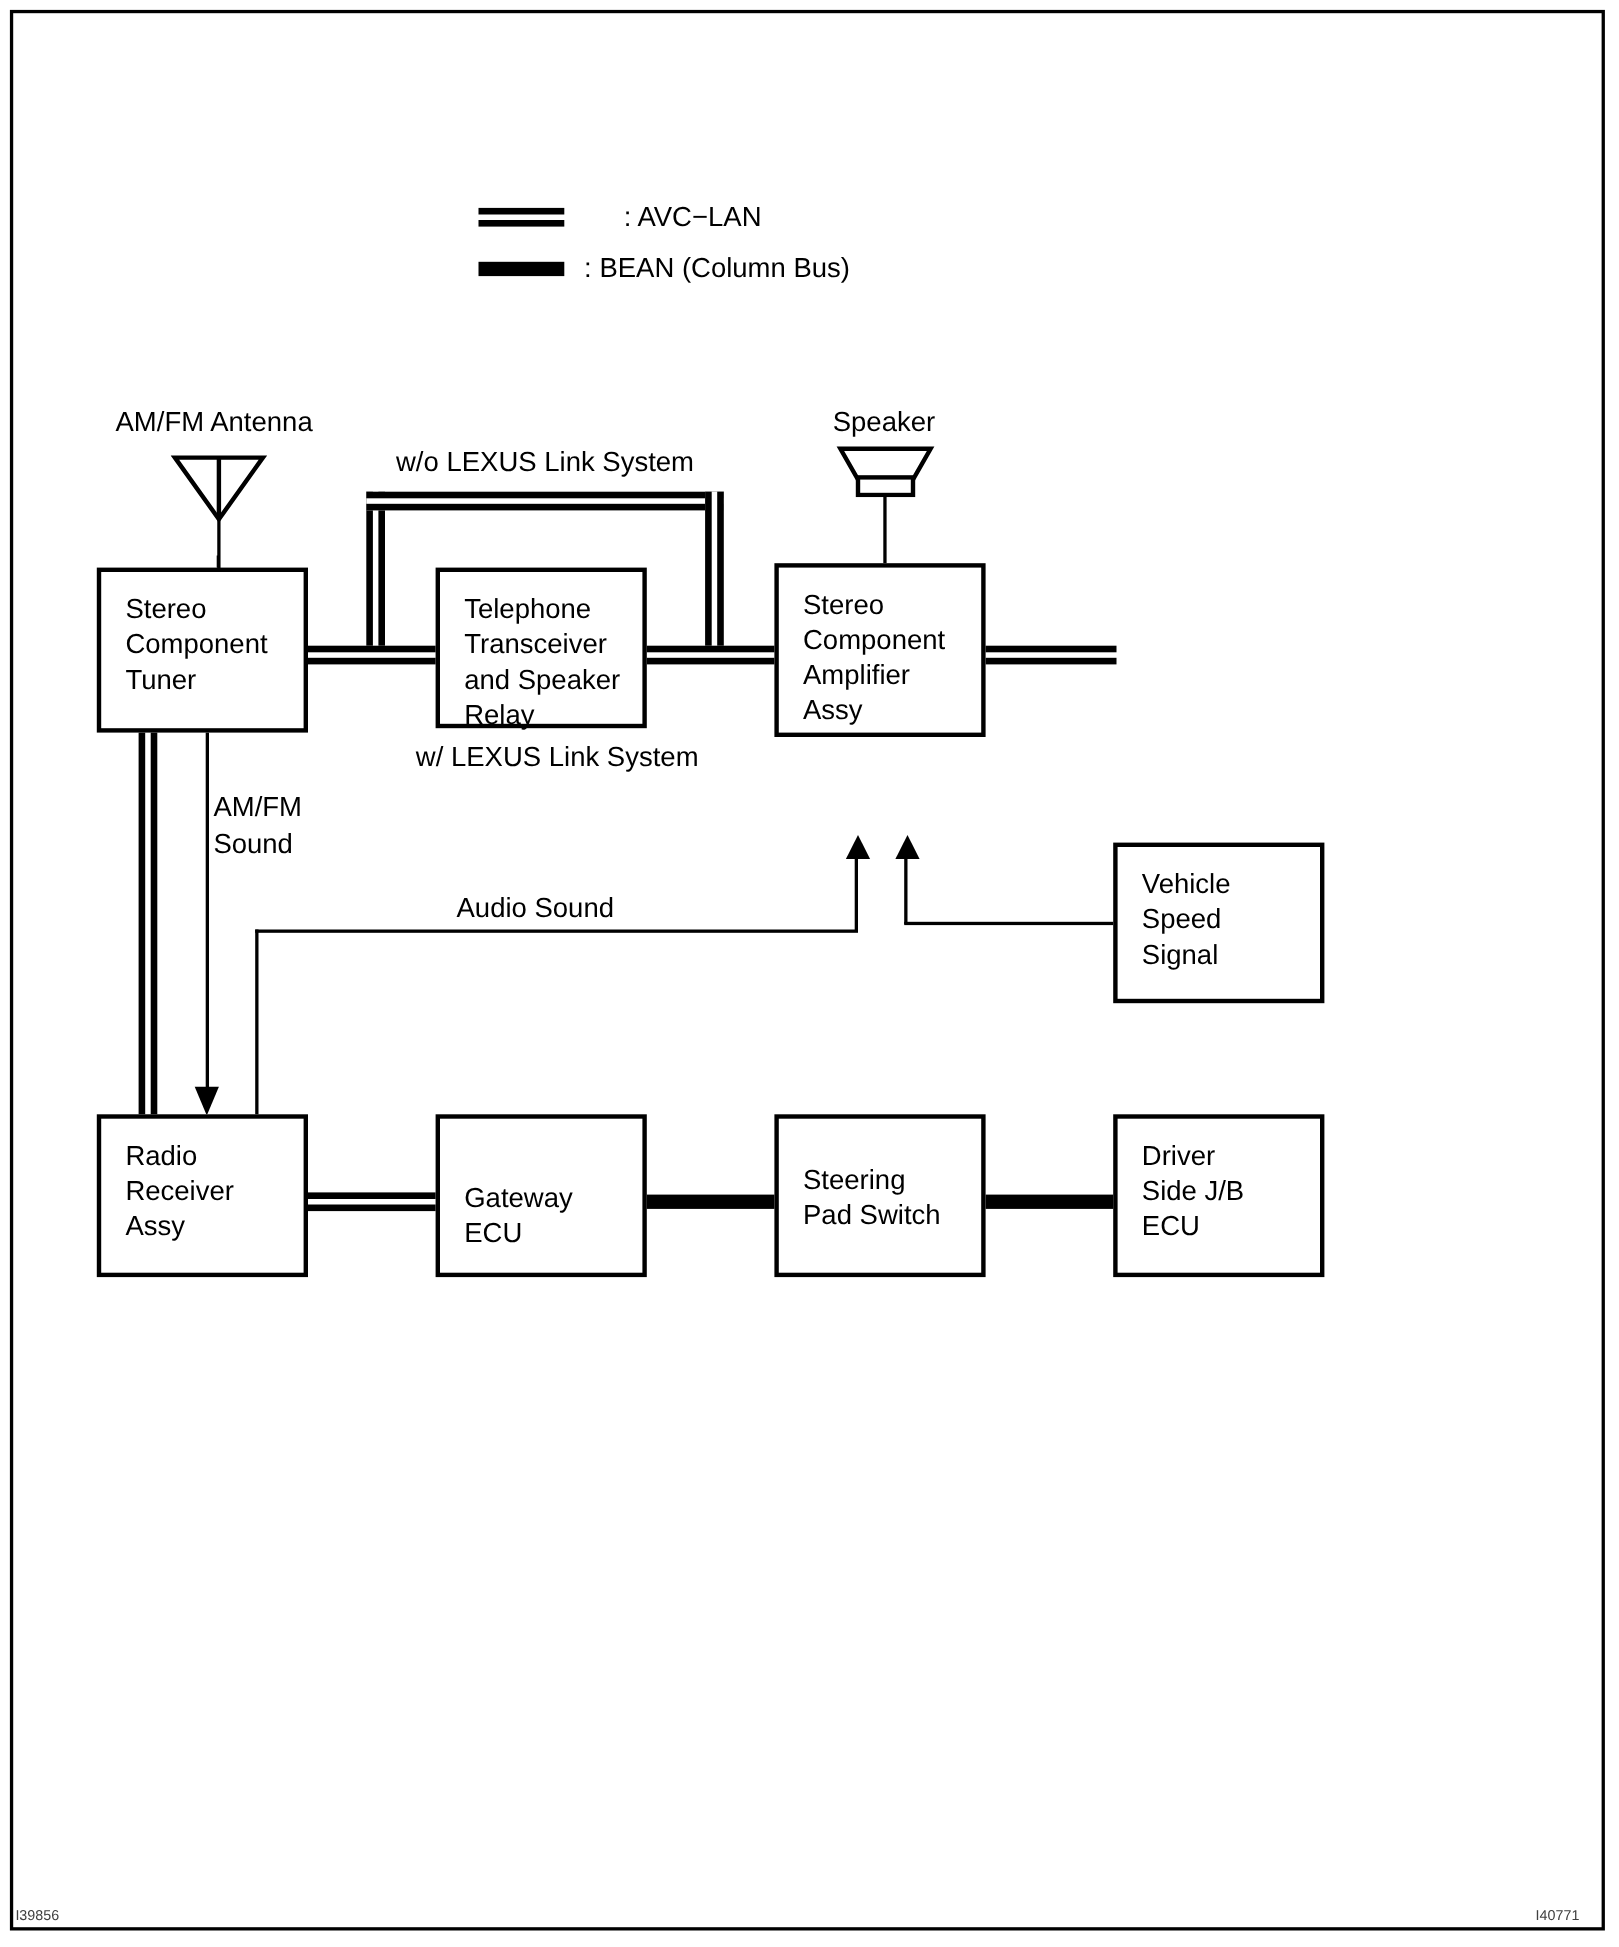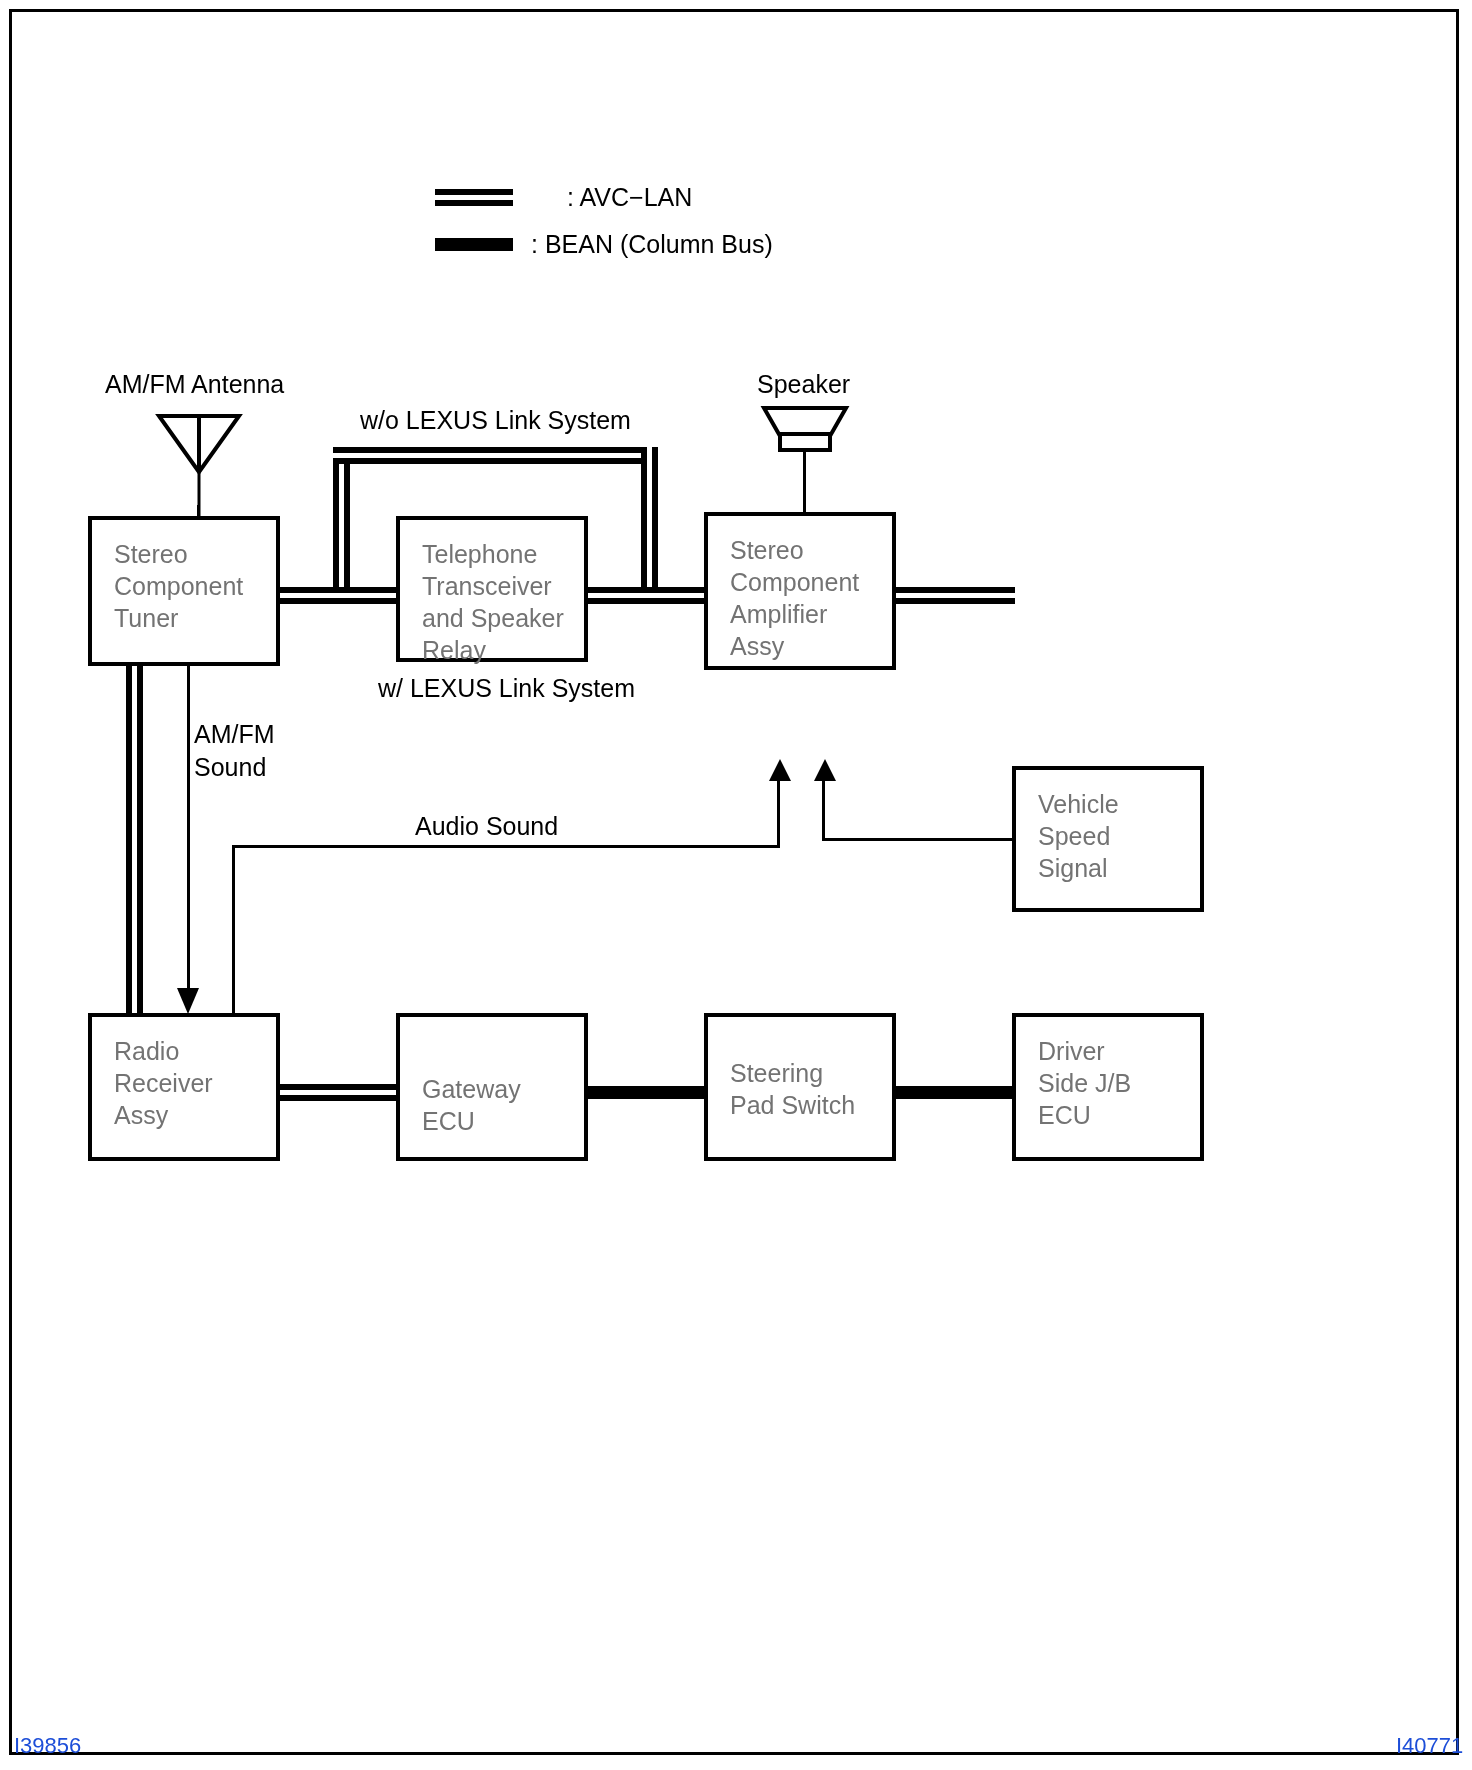--- a/index.html
+++ b/index.html
@@ -25,21 +25,21 @@
     width: 1450px;
     height: 1746px;
     border: 3px solid #000000;
     box-sizing: border-box;
   }
   .blk {
     position: absolute;
     border: 4px solid #000000;
     box-sizing: border-box;
     background: #ffffff;
-    color: #737373;
+    color: #000000;
     font-size: 25px;
     line-height: 32px;
     padding: 18px 0 0 22px;
     white-space: pre-line;
     z-index: 20;
   }
   .lbl {
     position: absolute;
     color: #000;
     font-size: 25px;
@@ -134,22 +134,22 @@
     position: absolute;
     z-index: 22;
   }
   
   #speaker-sym {
     position: absolute;
     z-index: 22;
   }
   .corner-id {
     position: absolute;
-    font-size: 22px;
-    color: #1d4ed8;
+    font-size: 13px;
+    color: #404040;
     z-index: 30;
   }
 </style>
 </head>
 <body>
 
 <div id="page">
 
   <div id="page-frame"></div>
 

